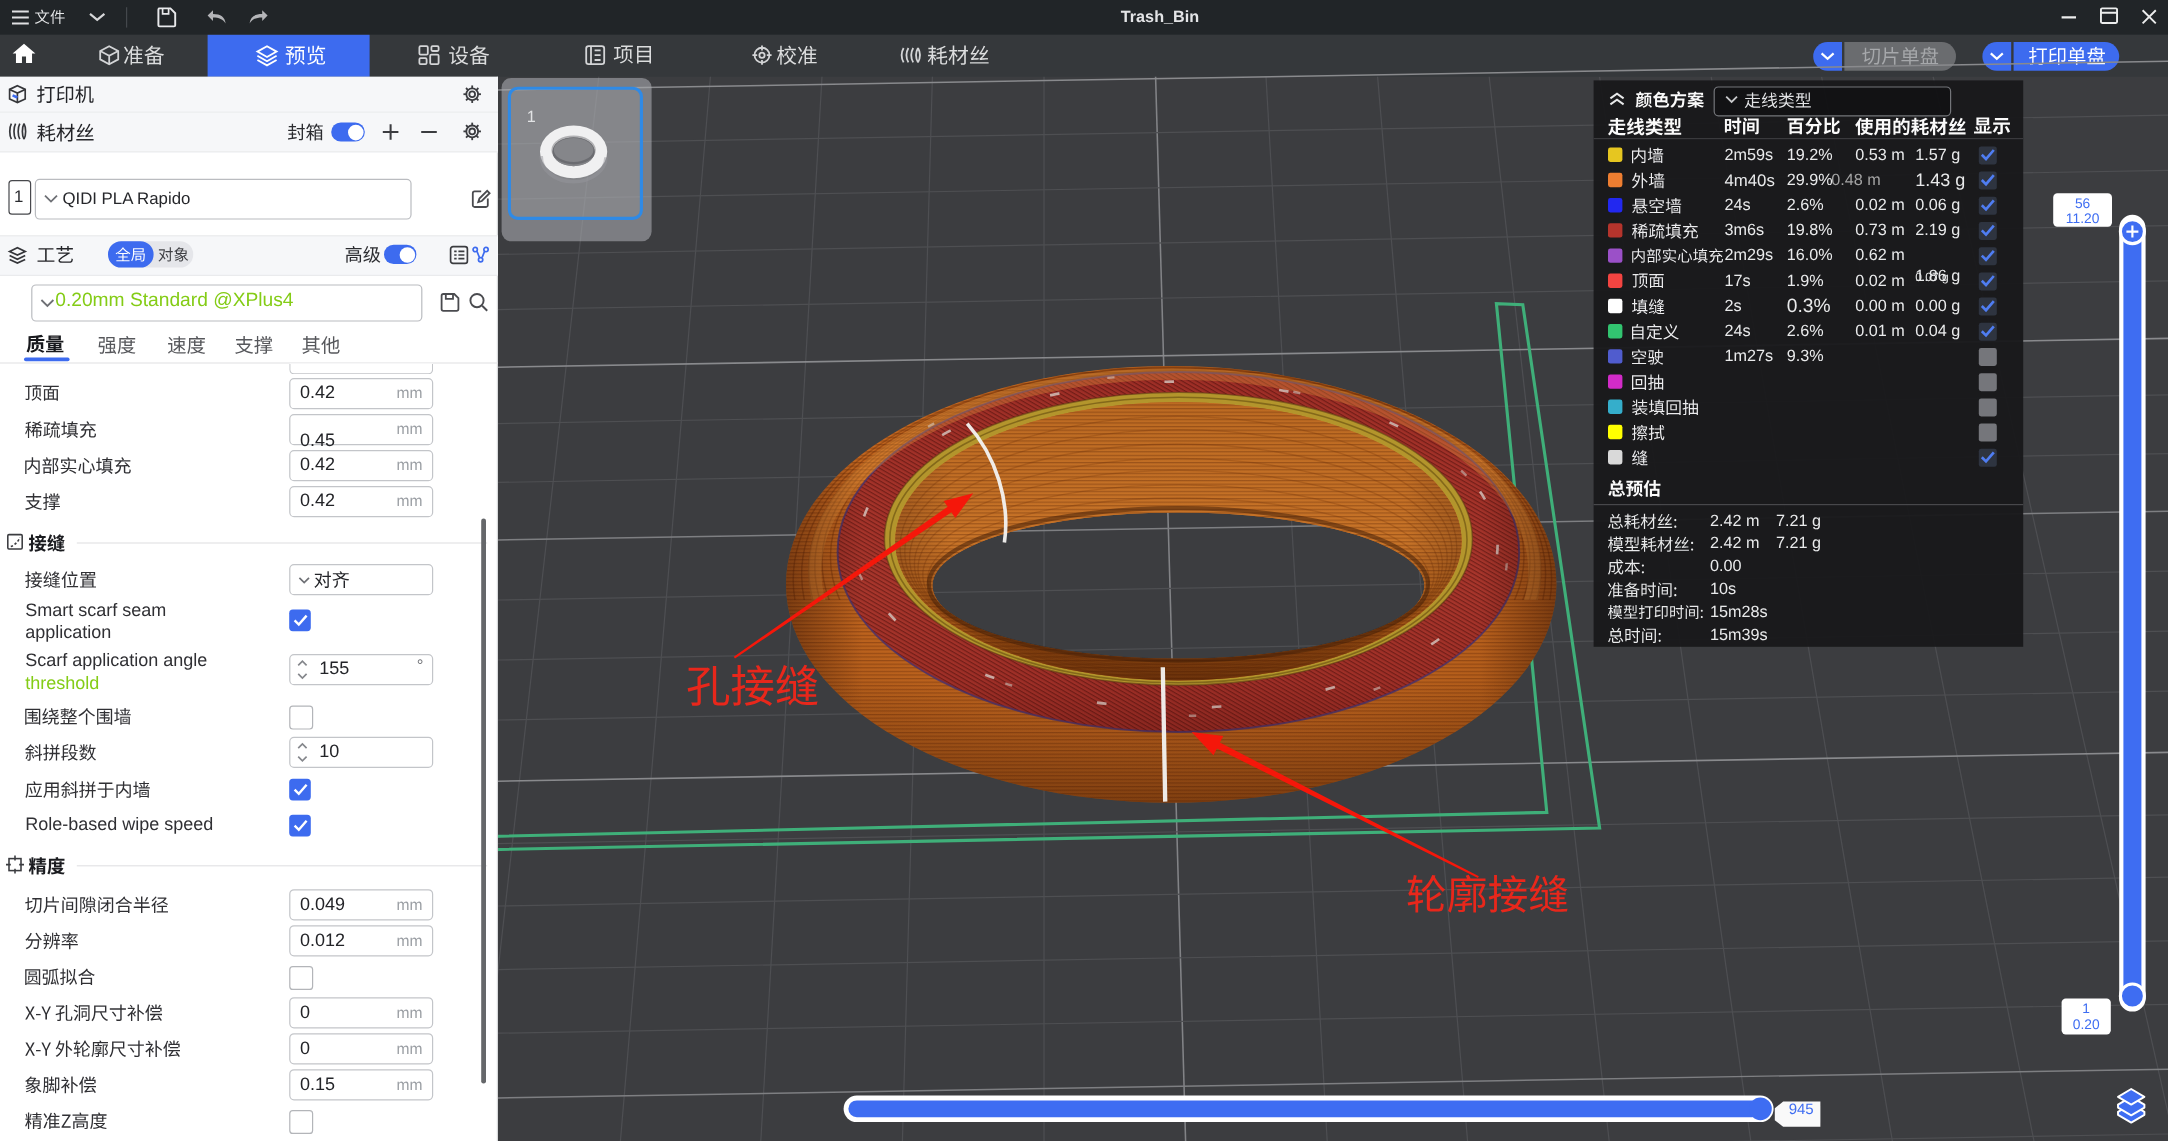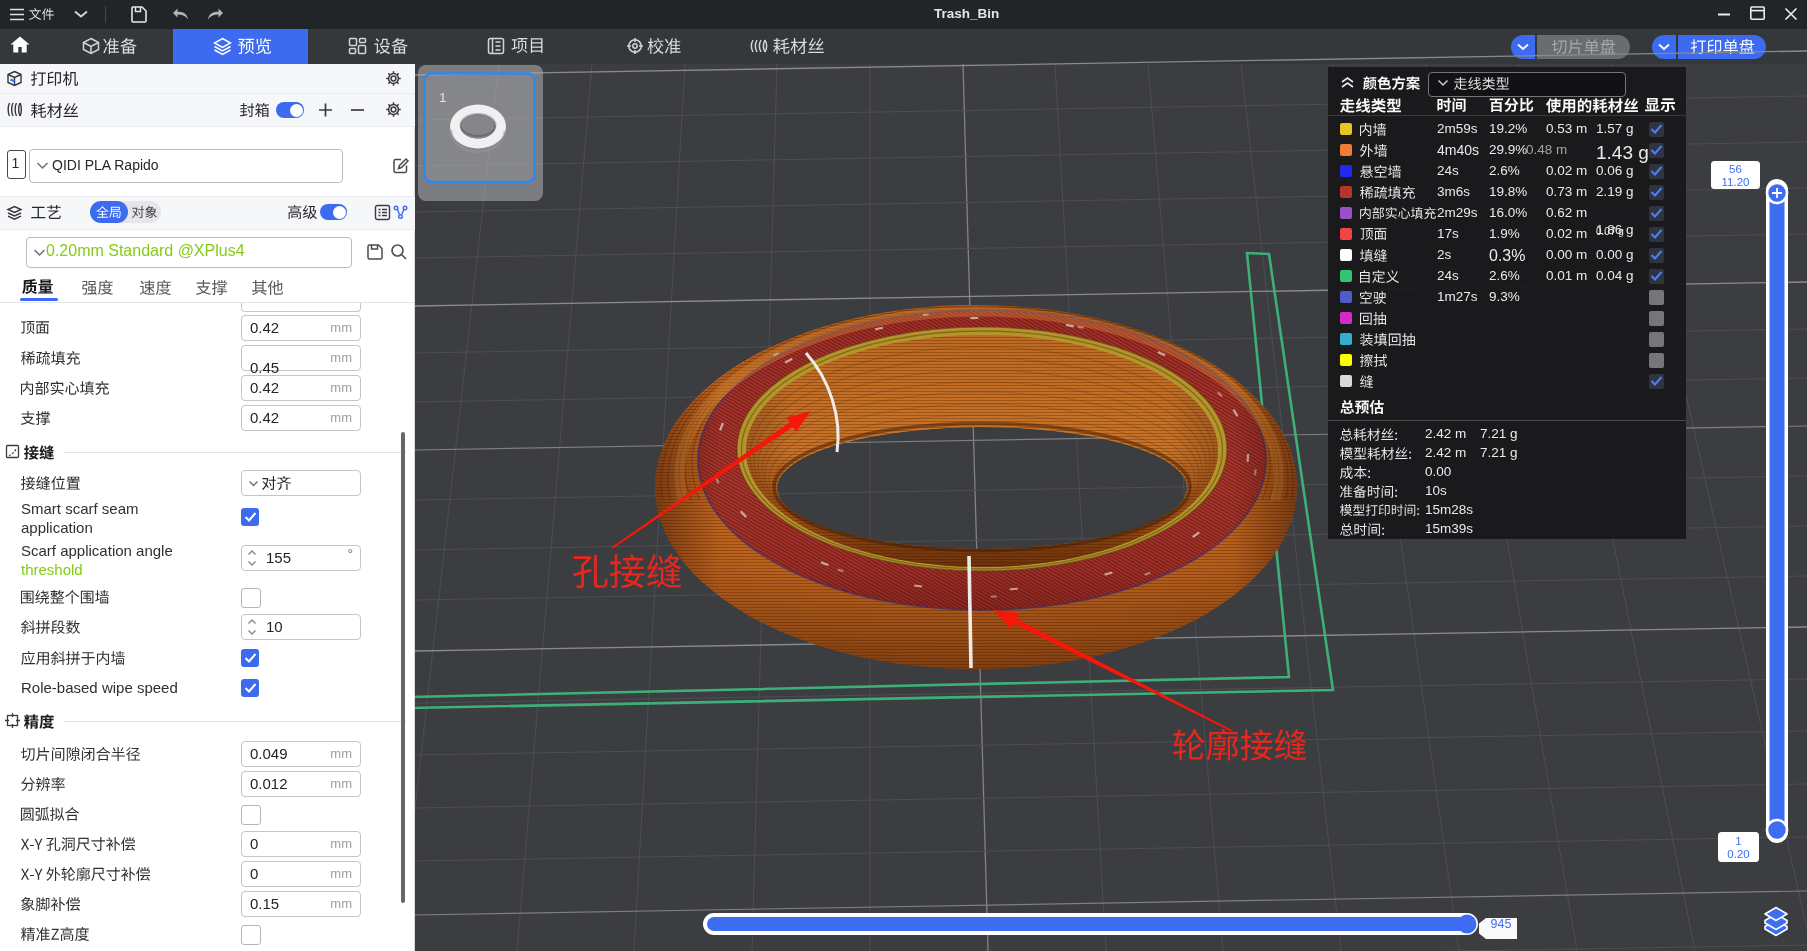--- a/index.html
+++ b/index.html
@@ -971,21 +971,21 @@
 <div style="position:absolute;left:1340px;top:144px;width:11.5px;height:11.5px;background:#EE7E31;border-radius:2px;"></div>
 <svg style="position:absolute;left:1360px;top:143.6px;" width="27" height="13" viewBox="38 -841 1920 920">
     <g fill="#ececee">
       <use href="#gr5916"></use>
       <use href="#gr5899" x="1000"></use>
     </g>
   </svg>
 <div class="t" style="left:1437px;top:142.6px;font-size:14px;color:#e9eaeb;font-weight:400;">4m40s</div>
 <div class="t" style="left:1489px;top:142.6px;font-size:13.5px;color:#e9eaeb;font-weight:400;">29.9%</div>
 <div class="t" style="left:1526px;top:142.6px;font-size:13.5px;color:#a3a3a3;font-weight:400;">0.48 m</div>
-<div class="t" style="left:1596px;top:142.6px;font-size:19px;color:#e9eaeb;font-weight:400;">1.43 g</div>
+<div class="t" style="left:1596px;top:142.6px;font-size:15px;color:#e9eaeb;font-weight:400;">1.43 g</div>
 <div style="position:absolute;left:1649px;top:142.5px;width:15px;height:15px;background:#2E3440;border-radius:2px;"></div>
 <svg style="position:absolute;left:1650px;top:144px" width="13" height="12" viewBox="0 0 13 12">
     <path d="M1.5 6l3.5 3.5L11.5 2" stroke="#4F7DF2" stroke-width="2.2" fill="none"></path>
   </svg>
 <div style="position:absolute;left:1340px;top:165px;width:11.5px;height:11.5px;background:#2228F0;border-radius:2px;"></div>
 <svg style="position:absolute;left:1360px;top:164.5px;" width="41" height="13" viewBox="35 -846 2923 925">
     <g fill="#ececee">
       <use href="#gr60ac"></use>
       <use href="#gr7a7a" x="1000"></use>
       <use href="#gr5899" x="2000"></use>

